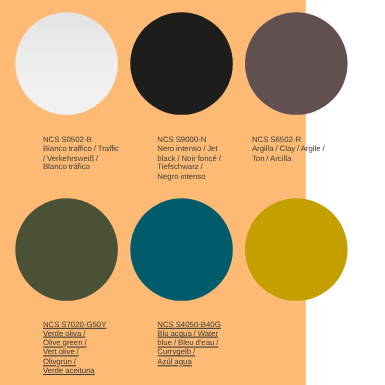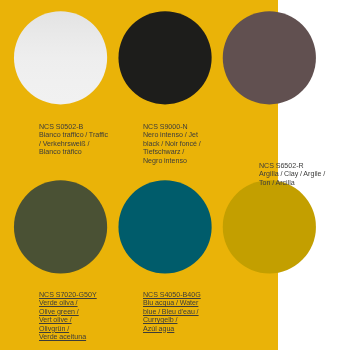--- a/index.html
+++ b/index.html
@@ -1,25 +1,25 @@
 <!DOCTYPE html>
 <html><head>
 <meta charset="utf-8">
 <title>NCS colour swatch sheet</title>
 <style>
   html,body{margin:0;padding:0;background:#ffffff;}
   body{width:350px;height:350px;overflow:hidden;
        font-family:"Liberation Sans",sans-serif;}
-  .sheet{position:relative;width:278px;height:350px;background:#eab308;}
+  .sheet{position:relative;width:278px;height:350px;background:#fdba74;}
   .discs{position:absolute;left:0;top:0;width:350px;height:350px;display:block;}
   .caption{position:absolute;font-size:7.1px;word-spacing:-0.25px;
            color:#3c3c3b;will-change:transform;}
   .cline{display:block;height:8.4px;line-height:8.4px;white-space:nowrap;}
   
-  .c1{left:39.3px;} .c2{left:143.2px;} .c3{left:259px;margin-top:39px;}
+  .c1{left:39.3px;} .c2{left:143.2px;} .c3{left:229px;}
   .r1{top:122.9px;} .r2{top:290.9px;text-decoration:underline;}
 </style>
 </head>
 <body>
 
 <div class="sheet">
 
   <svg class="discs" width="350" height="350" viewBox="0 0 350 350" xmlns="http://www.w3.org/2000/svg">
     <defs>
       <linearGradient id="grad0" x1="0" y1="0" x2="0" y2="1">

